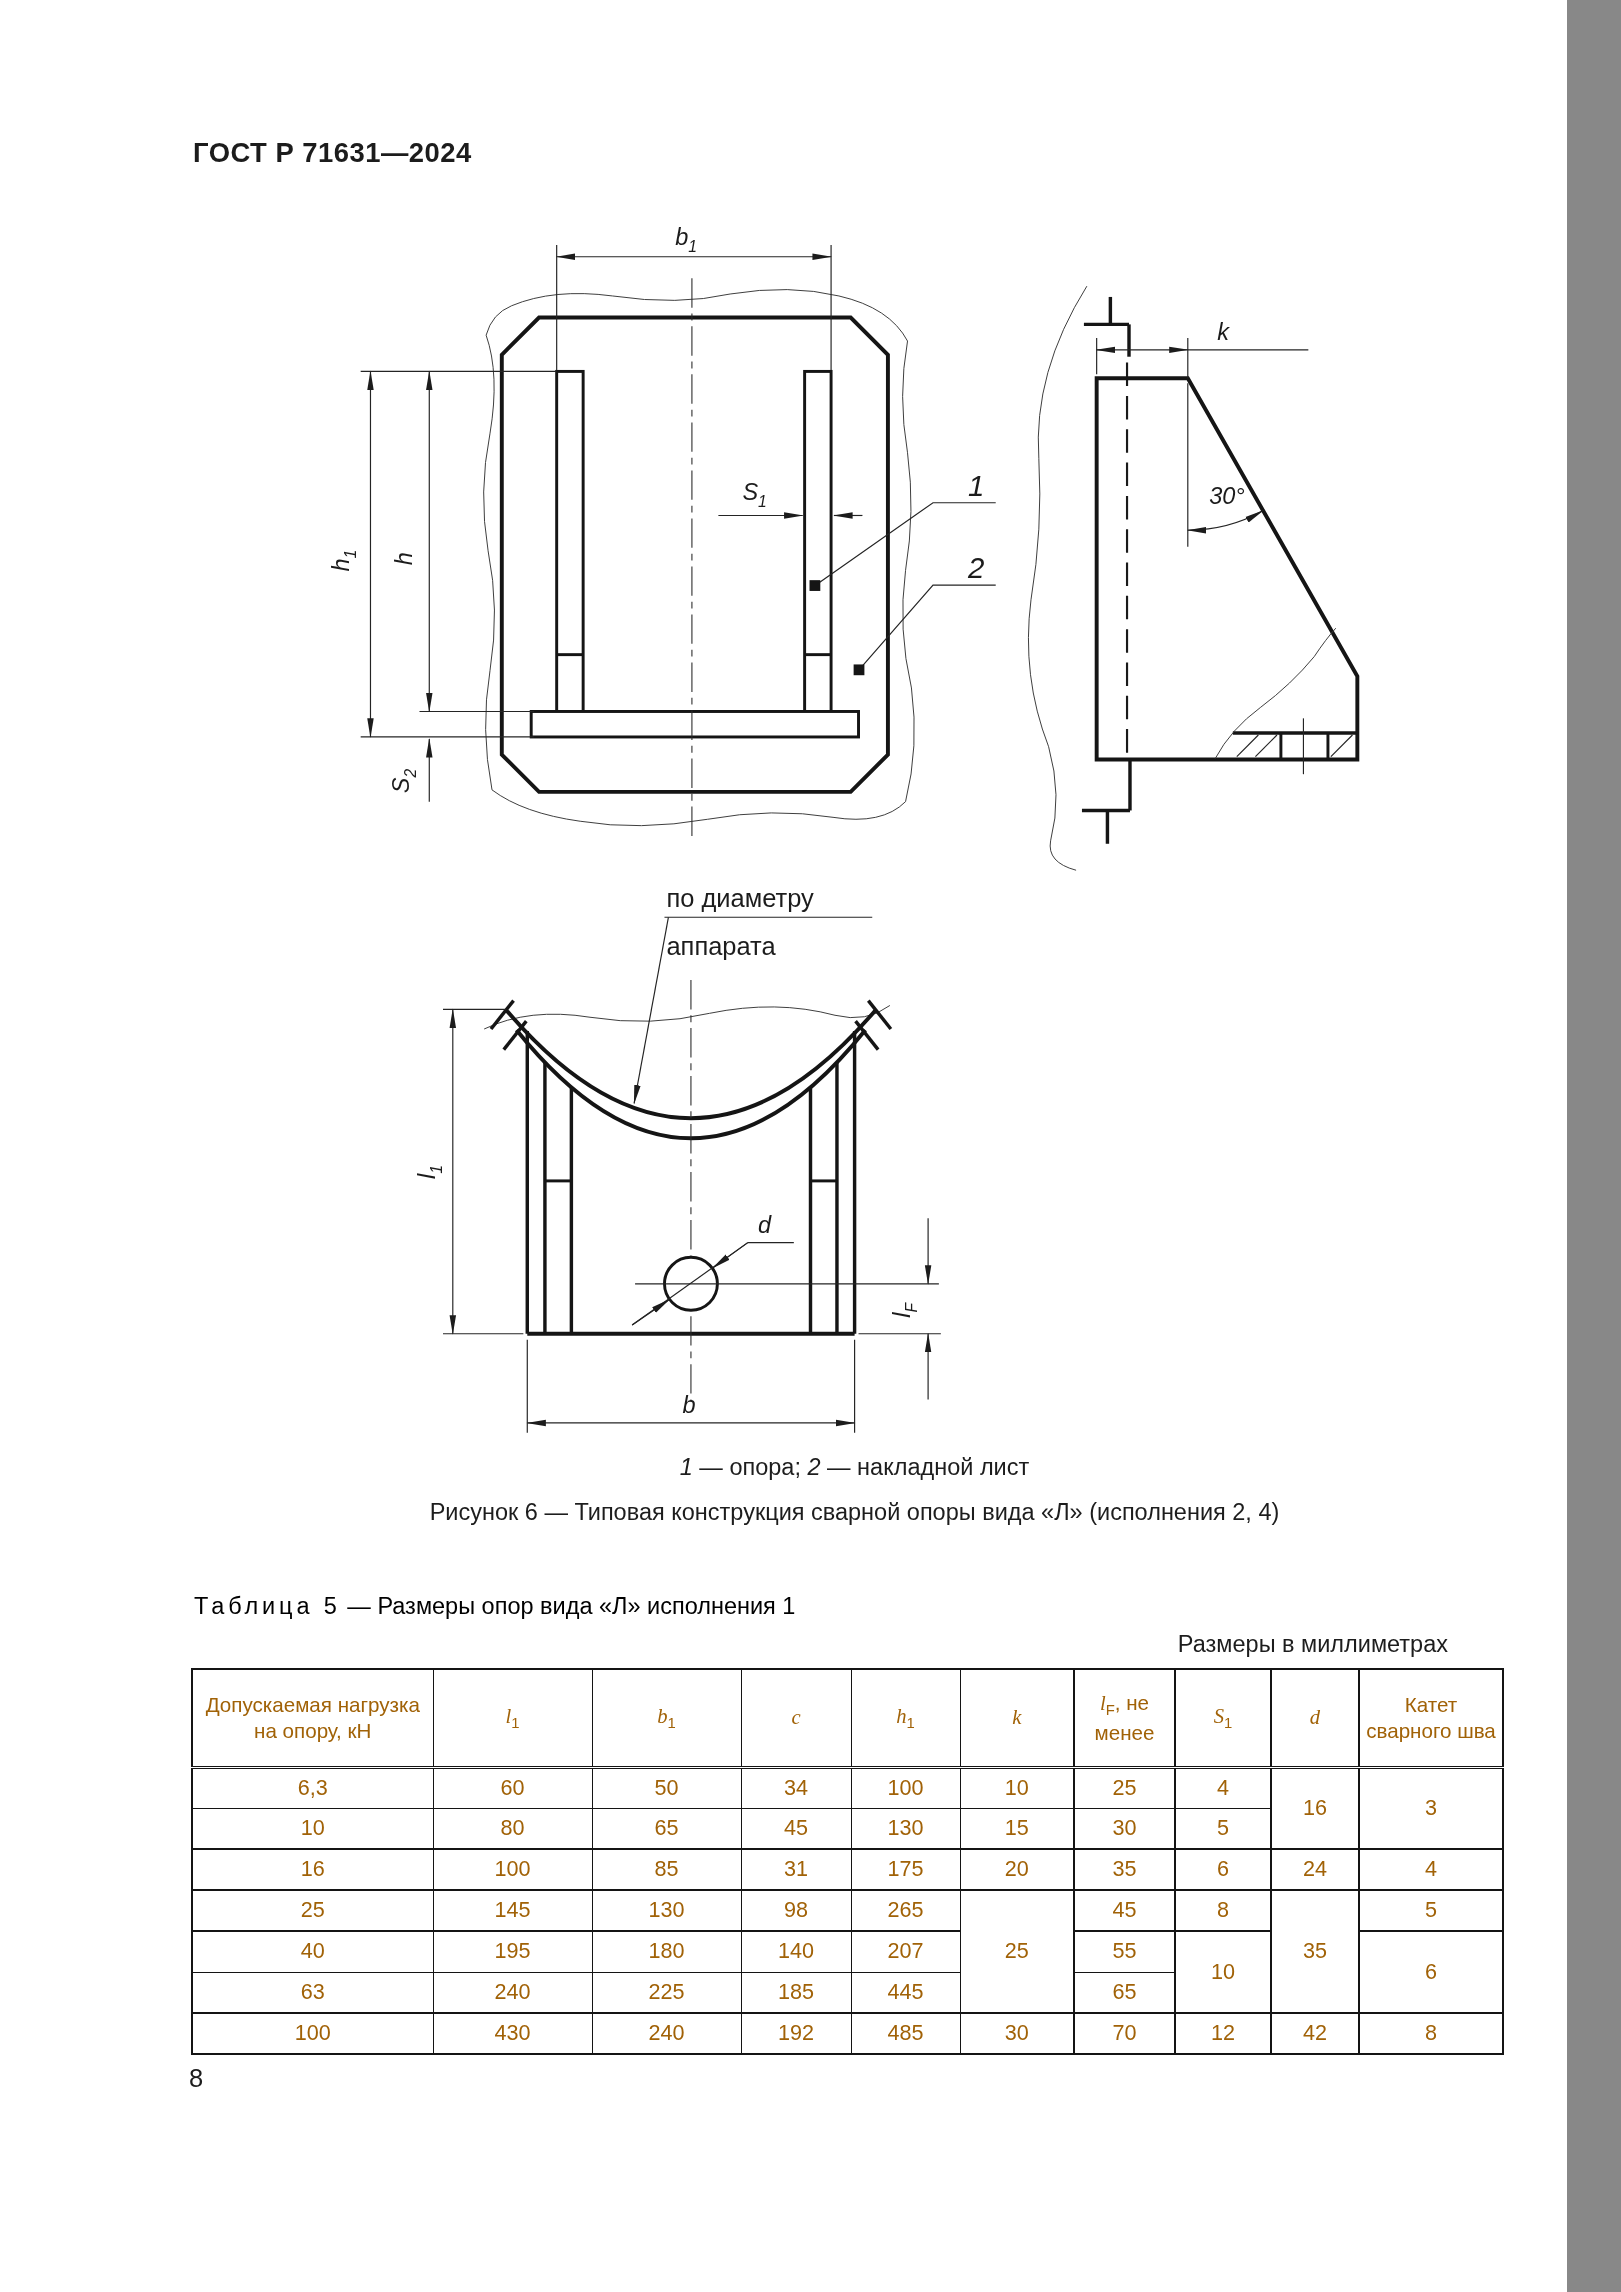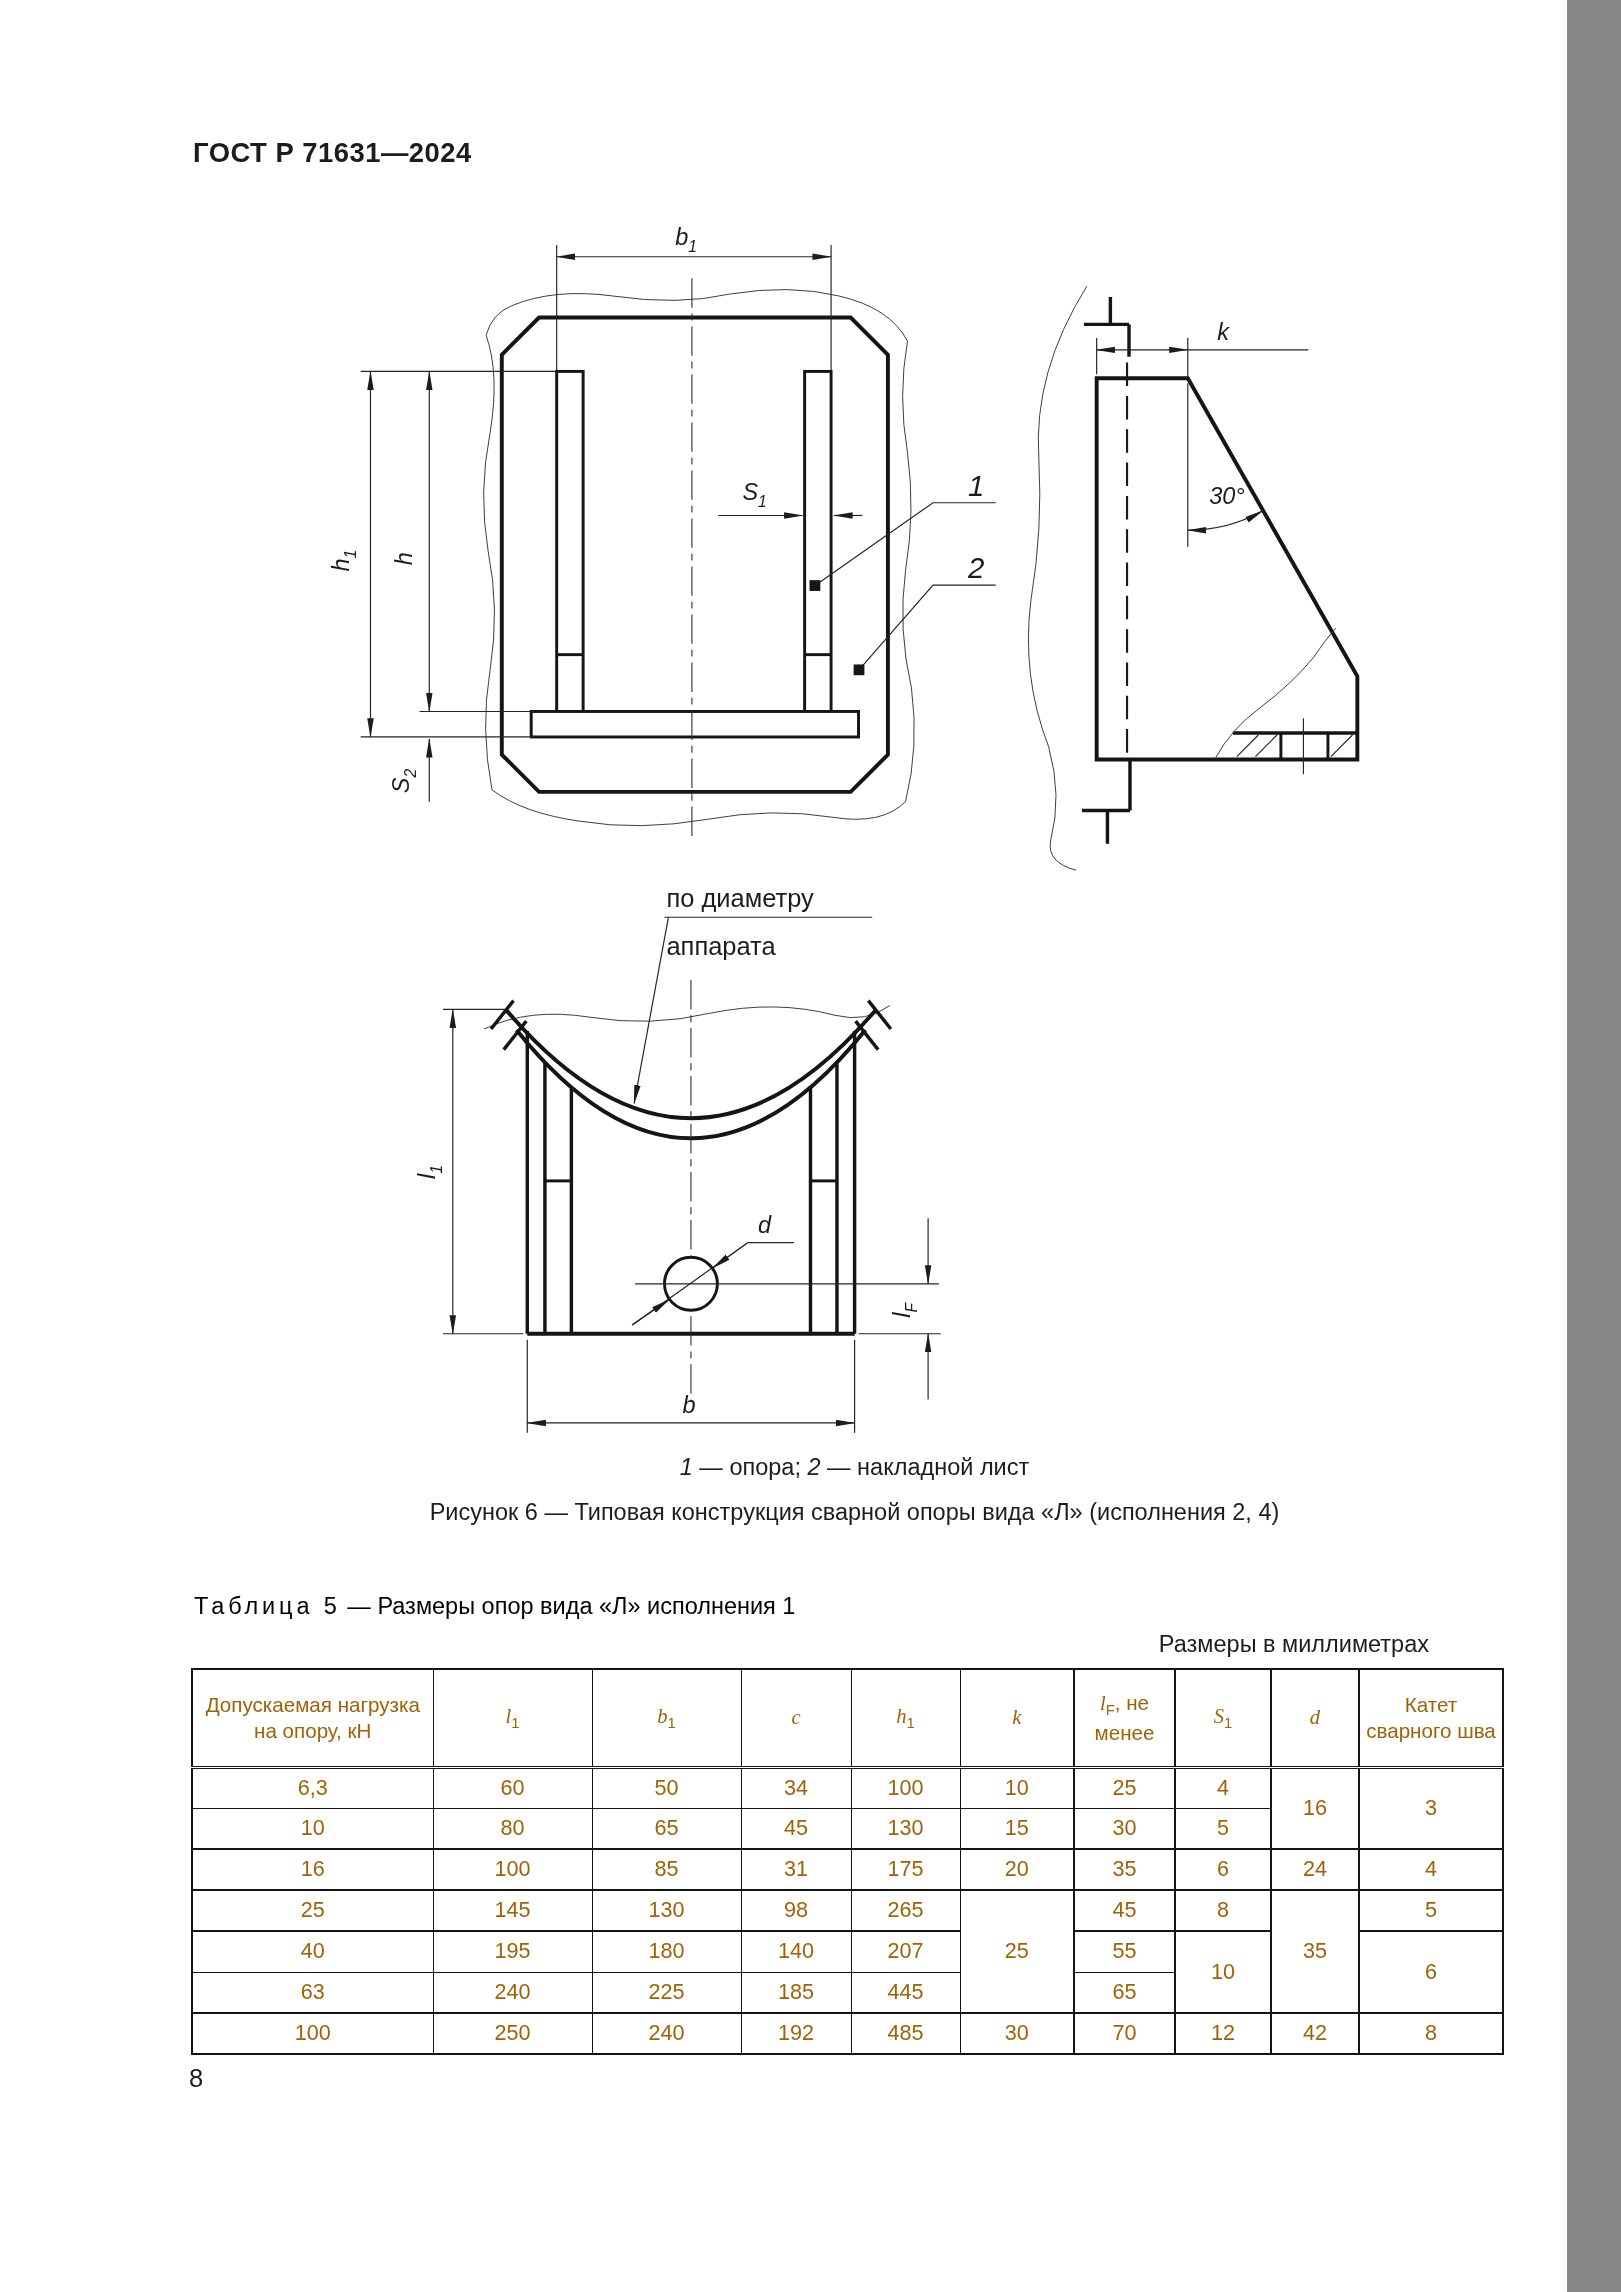--- a/index.html
+++ b/index.html
@@ -24,21 +24,21 @@
   .dimsub{font-size:16px;}
   .itemlabel{font-family:"Liberation Sans",sans-serif;font-style:italic;font-size:30px;fill:#1c1c1c;}
   .notetext{font-family:"Liberation Sans",sans-serif;font-size:26px;fill:#1c1c1c;font-style:normal;}
   .sq{fill:#151515;stroke:none;}
   
   #legend{left:0;top:1454px;width:1709px;text-align:center;font-size:23.5px;color:#1d1d1d;}
   #legend i{font-style:italic;}
   #figure-caption{left:0;top:1499px;width:1709px;text-align:center;font-size:23.5px;color:#1d1d1d;}
   #table-title{left:194px;top:1593px;font-size:23.5px;color:#000000;}
   #table-title .spaced{letter-spacing:3.9px;}
-  #units-note{top:1631px;right:138px;font-size:23.5px;color:#1d1d1d;}
+  #units-note{top:1631px;right:119px;font-size:23.5px;color:#1d1d1d;}
   #page-number{left:189px;top:2064px;font-size:25.5px;color:#1d1d1d;}
   
   #dims-table-wrap{left:191px;top:1668px;width:1310px;}
   table.gost{border-collapse:collapse;width:1310px;table-layout:fixed;
     border:2.5px solid #141414;font-size:21.6px;color:#a16207;}
   table.gost th, table.gost td{border:1.4px solid #141414;text-align:center;vertical-align:middle;padding:0 3.9px;
     font-weight:normal;line-height:1.25;}
   table.gost thead tr{height:98px;}
   table.gost thead th{font-size:20.6px;border-bottom:3.9px double #141414;}
   table.gost tbody tr{height:41px;}
@@ -333,21 +333,21 @@
         <tr>
           <td>63</td>
           <td>240</td>
           <td>225</td>
           <td>185</td>
           <td>445</td>
           <td class="bl">65</td>
         </tr>
         <tr class="tt">
           <td>100</td>
-          <td>250</td>
+          <td>430</td>
           <td>240</td>
           <td>192</td>
           <td>485</td>
           <td>30</td>
           <td class="bl">70</td>
           <td class="bl">12</td>
           <td class="bl">42</td>
           <td class="bl">8</td>
         </tr>
       </tbody>

